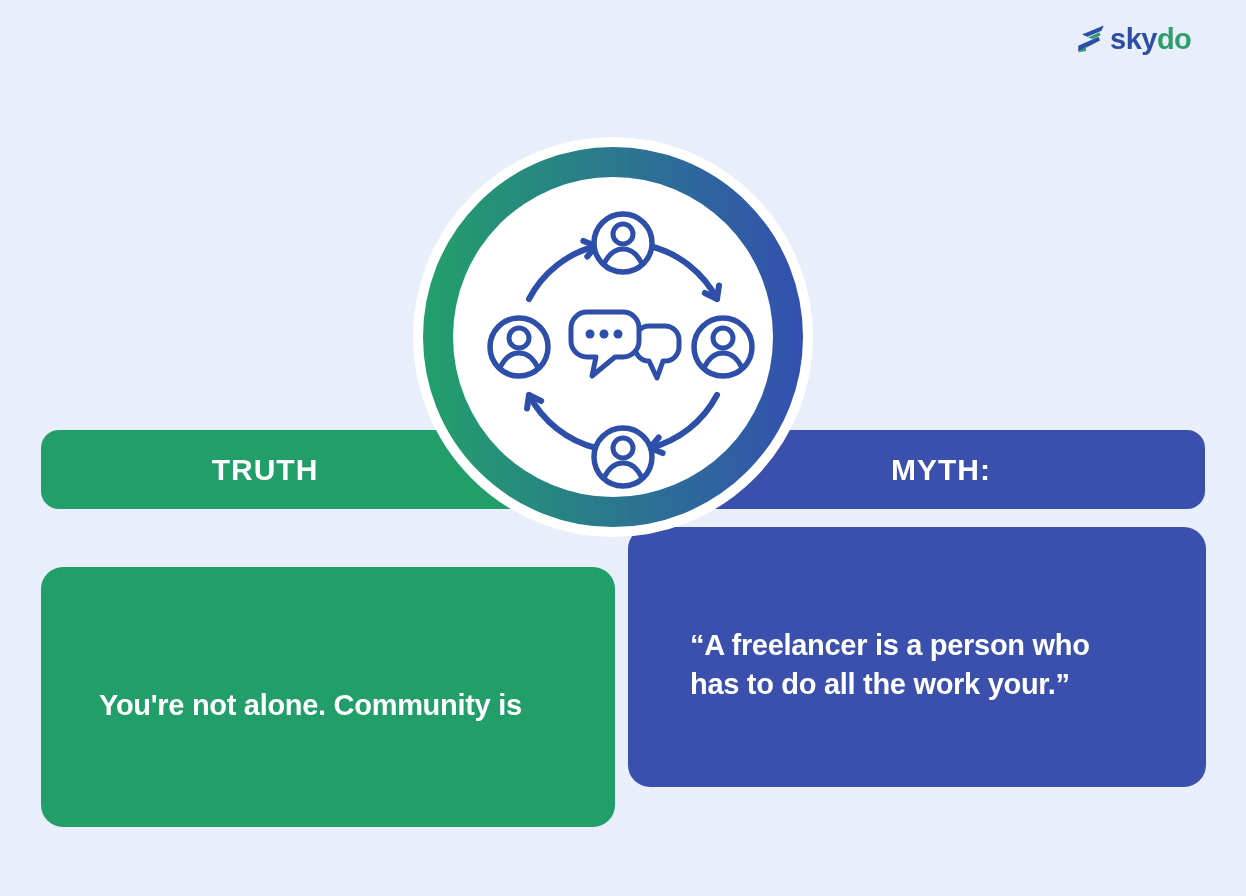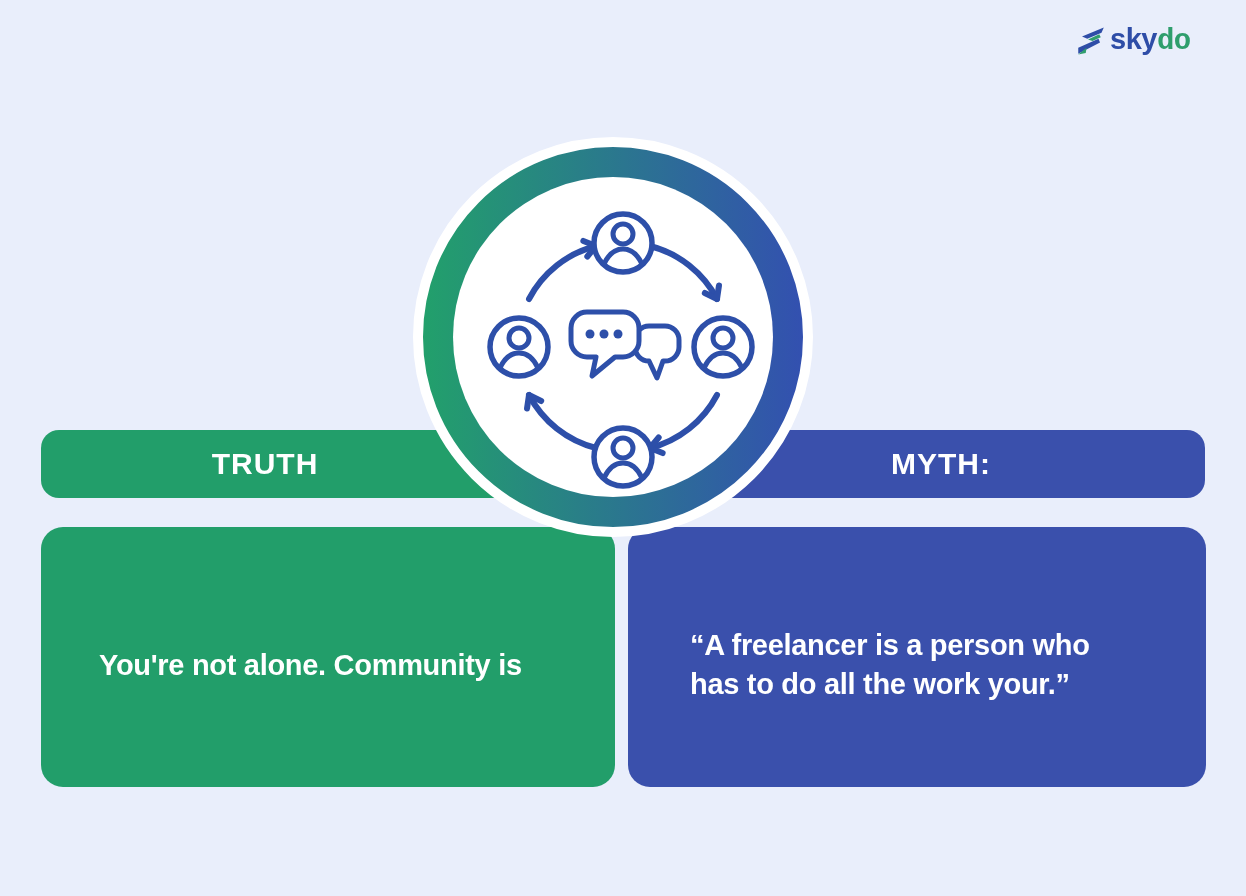--- a/index.html
+++ b/index.html
@@ -10,35 +10,35 @@
   *{margin:0;padding:0;box-sizing:border-box;}
   html,body{width:1246px;height:896px;}
   body{font-family:"Liberation Sans","DejaVu Sans",sans-serif;background:var(--background);}
   .canvas{position:relative;width:1246px;height:896px;background:var(--background);overflow:hidden;}
 
   
   .logo{position:absolute;left:1076px;top:24px;display:flex;align-items:center;gap:4px;}
   .logo-mark{width:30px;height:30px;display:block;}
   .logo-text{font-size:29px;font-weight:bold;letter-spacing:-0.5px;line-height:30px;}
   .logo-sky{color:var(--logo_blue);}
-  .logo-do{color:var(--logo_green);font-family:Liberation Mono, monospace;}
+  .logo-do{color:var(--logo_green);}
 
   
-  .hdr{position:absolute;top:430px;height:68px;border-radius:18px;}
+  .hdr{position:absolute;top:430px;height:79px;border-radius:18px;}
   .hdr-truth{left:41px;width:560px;background:var(--green);}
   .hdr-myth{left:645px;width:560px;background:var(--blue);}
   .hdr-label{position:absolute;top:0;height:100%;display:flex;align-items:center;justify-content:center;
     color:var(--text);font-size:30px;font-weight:bold;letter-spacing:1px;}
   .hdr-truth .hdr-label{left:0;width:448px;}
   .hdr-myth .hdr-label{left:72px;width:448px;text-align:right;}
 
   
   .card{position:absolute;top:527px;height:260px;border-radius:22px;display:flex;flex-direction:column;
     justify-content:center;padding-top:16px;color:var(--text);}
-  .card-truth{left:41px;width:574px;background:var(--green);padding-left:58px;}
+  .card-truth{left:41px;width:574px;background:var(--green);padding-left:58px;margin-top:40px;}
   .card-myth{left:628px;width:578px;background:var(--blue);padding-left:62px;}
   .card-line{font-size:29px;font-weight:bold;line-height:39px;letter-spacing:-0.3px;white-space:nowrap;}
 
   
   .ring{position:absolute;left:413px;top:137px;width:400px;height:400px;border-radius:50%;
     border:10px solid #fff;background:linear-gradient(90deg,var(--ring_green),var(--ring_blue));}
   .ring-inner{position:absolute;inset:30px;border-radius:50%;background:#fff;}
   .center-icon{position:absolute;left:473px;top:197px;width:300px;height:300px;}
   .ic-stroke{stroke:var(--icon_stroke);fill:none;stroke-linecap:round;stroke-linejoin:round;}
   .ic-fillwhite{fill:#fff;stroke:var(--icon_stroke);stroke-linejoin:round;}

